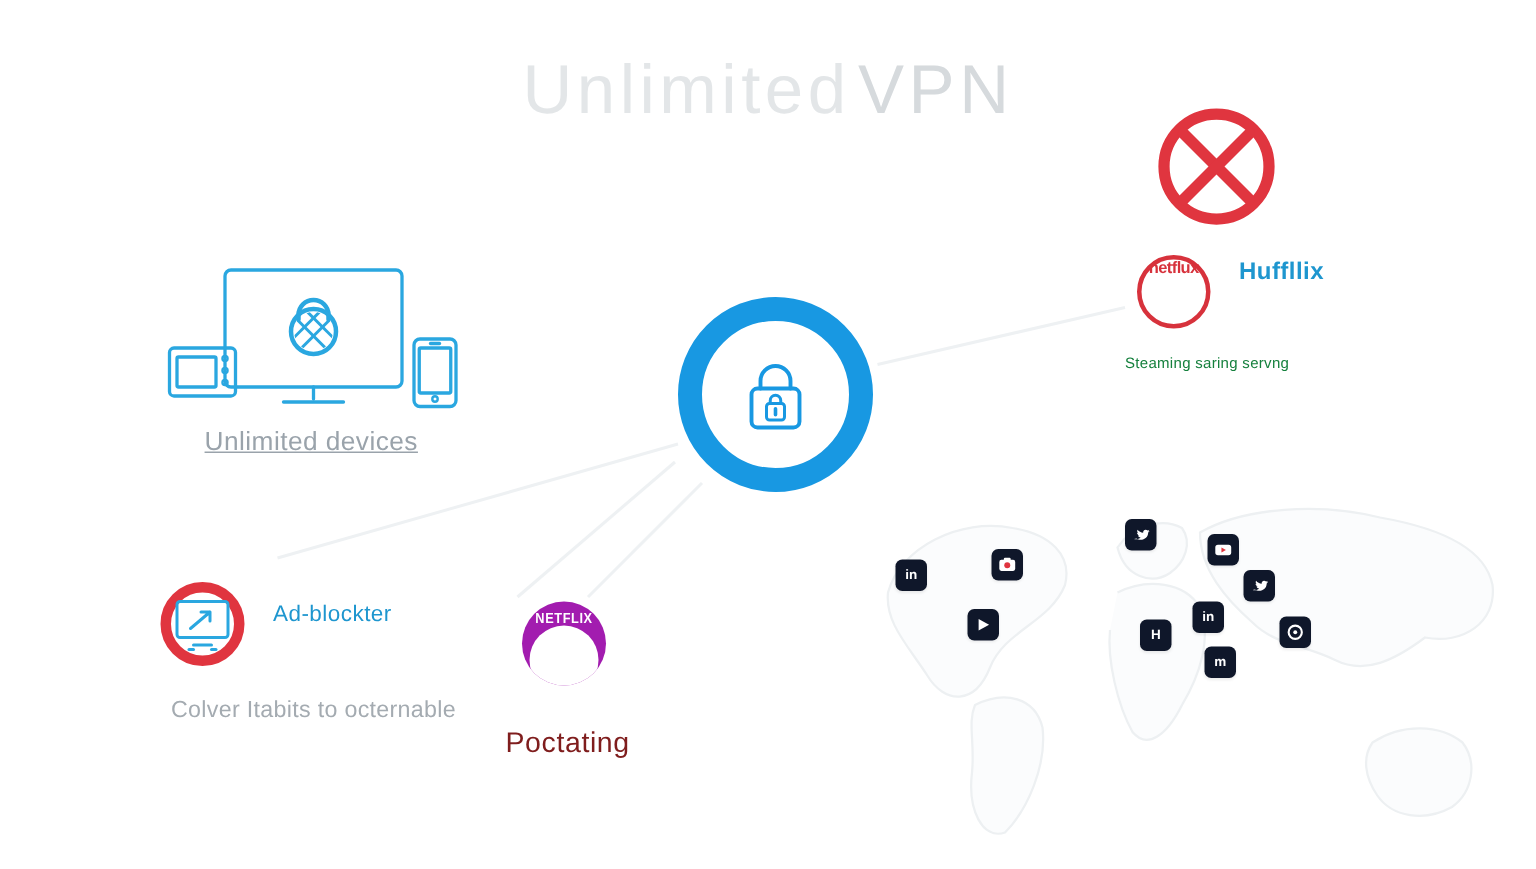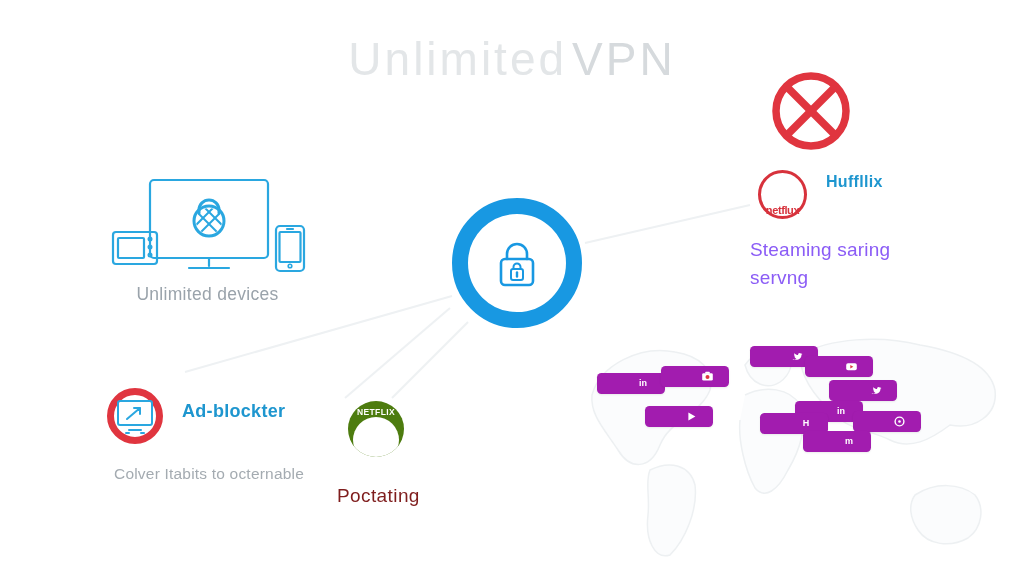--- a/index.html
+++ b/index.html
@@ -13,87 +13,86 @@
     font-weight:300;font-size:46px;letter-spacing:3px;user-select:none;
   }
   .title .w1{color:#e3e6e8;}
   .title .w2{color:#d6dadd;margin-left:5px;font-weight:400;}
   
   .bg-layer{position:absolute;inset:0;}
   
   .devices{position:absolute;left:105px;top:168px;}
   .devices-label{
     position:absolute;left:105px;top:284px;width:205px;text-align:center;
-    font-size:17.5px;color:#9aa3ab;letter-spacing:.3px;
+    font-size:17.5px;color:#9aa3ab;letter-spacing:.3px;text-decoration:underline;
   }
   
   .center-ring{
     position:absolute;left:452px;top:198px;width:98px;height:98px;
     border:16px solid #1898e2;border-radius:50%;background:#ffffff;
   }
   .center-ring svg{position:absolute;left:19px;top:21px;}
   
   .x-emblem{position:absolute;left:769px;top:69px;}
   
   .netflux-circle{
     position:absolute;left:758px;top:170px;width:43px;height:43px;
     border:3px solid #d7323c;border-radius:50%;background:#fff;
-    display:flex;align-items:flex-end;justify-content:center;
+    display:flex;align-items:flex-start;justify-content:center;
   }
   .netflux-circle span{
     color:#d7323c;font-size:11px;font-weight:700;letter-spacing:-.4px;
   }
   .stream-heading{
     position:absolute;left:826px;top:173px;font-size:16px;font-weight:600;
     color:#1e96cf;letter-spacing:.3px;
   }
   .stream-desc{
     position:absolute;left:750px;top:236px;width:190px;
-    font-size:19px;line-height:1.45;color:#8b5cf6;letter-spacing:.2px;
+    font-size:10px;line-height:1.45;color:#15803d;letter-spacing:.2px;
   }
   .line{display:block;}
   
   .ad-ring{
     position:absolute;left:107px;top:388px;width:42px;height:42px;
     border:7px solid #e0353f;border-radius:50%;background:#fff;
     display:flex;align-items:center;justify-content:center;
   }
   .ad-heading{
-    position:absolute;left:182px;top:401px;font-size:18px;font-weight:700;
+    position:absolute;left:182px;top:401px;font-size:15px;font-weight:400;
     color:#1e96cf;letter-spacing:.3px;
   }
   .ad-desc{
     position:absolute;left:104px;top:462px;width:200px;
     font-size:15.5px;line-height:1.5;color:#a4abb1;letter-spacing:.2px;text-align:right;
   }
   
   .nfx-badge{
     position:absolute;left:348px;top:401px;width:56px;height:56px;
-    border-radius:50%;background:#4d7c0f;overflow:hidden;
+    border-radius:50%;background:#a21caf;overflow:hidden;
   }
   .nfx-badge .inner{
     position:absolute;left:5px;top:16px;width:46px;height:46px;
     border-radius:50%;background:#ffffff;
   }
   .nfx-badge .banner{
     position:absolute;top:6px;left:0;width:100%;text-align:center;
     color:#ffffff;font-size:8.5px;font-weight:700;letter-spacing:.4px;
     transform:scaleY(1.15);
   }
   .nfx-label{
     position:absolute;left:337px;top:485px;font-size:19px;color:#7f1d1d;
     letter-spacing:.4px;
     text-align:right;
   }
   
   .micon{
-    position:absolute;width:44px;height:21px;border-radius:4.5px;
-    background:#a21caf;display:flex;align-items:center;justify-content:center;
+    position:absolute;width:21px;height:21px;border-radius:4.5px;
+    background:#0f172a;display:flex;align-items:center;justify-content:center;
     box-shadow:0 1px 2px rgba(0,0,0,.08);
-    padding-left:24px;
   }
   .micon-text{color:#fff;font-size:9px;font-weight:700;line-height:1;}
 </style>
 </head>
 <body>
 
 <div class="canvas">
 
   <svg class="bg-layer" width="1024" height="579" viewBox="0 0 1024 579">
     <g fill="#fbfcfd" stroke="#edf0f2" stroke-width="1.5">

